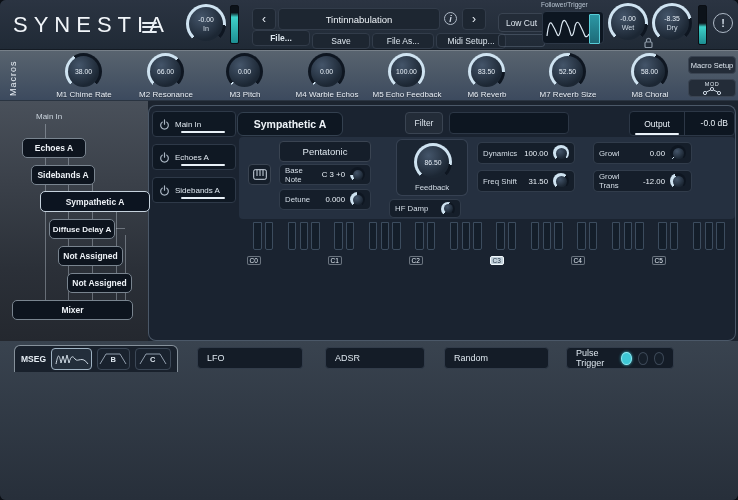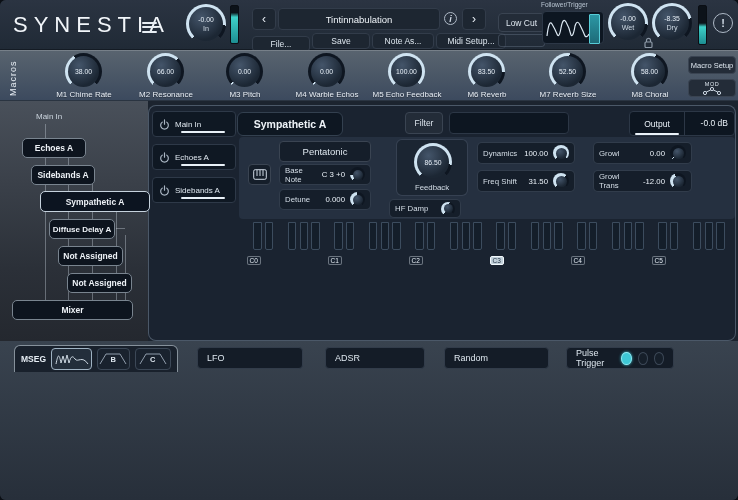--- a/index.html
+++ b/index.html
@@ -108,23 +108,23 @@
     </div>
     <div class="abs meter" style="left:230px;top:5px;width:9px;height:39px;"></div>
 
     <div class="abs btn flat navbtn" style="left:252px;top:8px;width:24px;height:22px;">‹</div>
     <div class="abs btn flat" style="left:278px;top:8px;width:162px;height:22px;">
       <span class="presetname">Tintinnabulation</span>
     </div>
     <span class="abs circ" style="left:444px;top:12px;width:13px;height:13px;font-style:italic;">i</span>
     <div class="abs btn flat navbtn" style="left:462px;top:8px;width:24px;height:22px;">›</div>
 
-    <div class="abs btn flat" style="left:252px;top:36px;width:58px;height:16px;">File...</div>
+    <div class="abs btn flat" style="left:252px;top:30px;width:58px;height:16px;font-weight:bold;">File...</div>
     <div class="abs btn flat" style="left:312px;top:33px;width:58px;height:16px;">Save</div>
-    <div class="abs btn flat" style="left:372px;top:33px;width:62px;height:16px;">Note As...</div>
+    <div class="abs btn flat" style="left:372px;top:33px;width:62px;height:16px;">File As...</div>
     <div class="abs btn flat" style="left:436px;top:33px;width:70px;height:16px;">Midi Setup...</div>
 
     <div class="abs btn" style="left:498px;top:13px;width:47px;height:19px;">Low Cut</div>
     <div class="abs" style="left:498px;top:34px;width:47px;height:13px;border:1px solid rgba(120,135,155,.35);border-radius:3px;"></div>
 
     <span class="abs tinylabel" style="left:541px;top:1px;">Follower/Trigger</span>
     <div class="abs display" style="left:542px;top:11px;width:62px;height:33px;">
       <svg width="46" height="29" viewBox="0 0 46 29" style="position:absolute;left:2px;top:1px;">
         <path d="M2,23 Q4,6 7,11 T12,21 Q14,26 16,15 Q18,4 21,9 T26,22 Q28,25 30,13 Q32,6 35,12 T40,23 Q42,25 44,21" fill="none" stroke="#dce8f2" stroke-width="1.2"></path>
       </svg>

